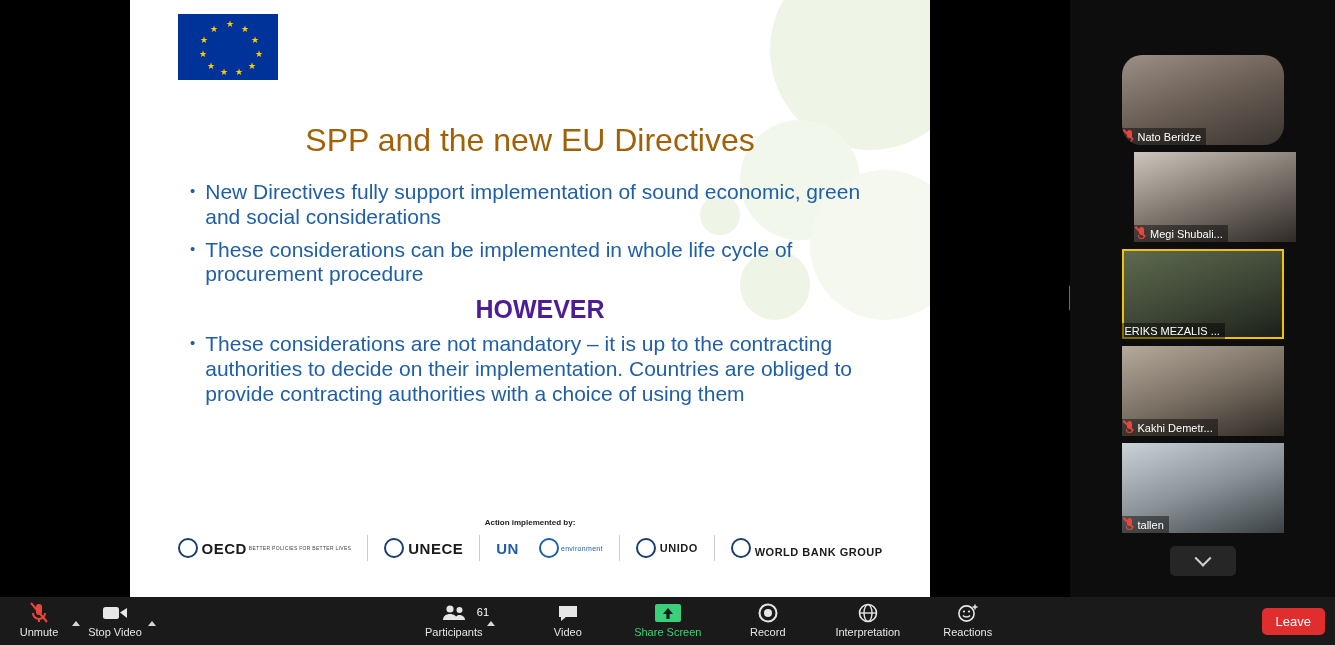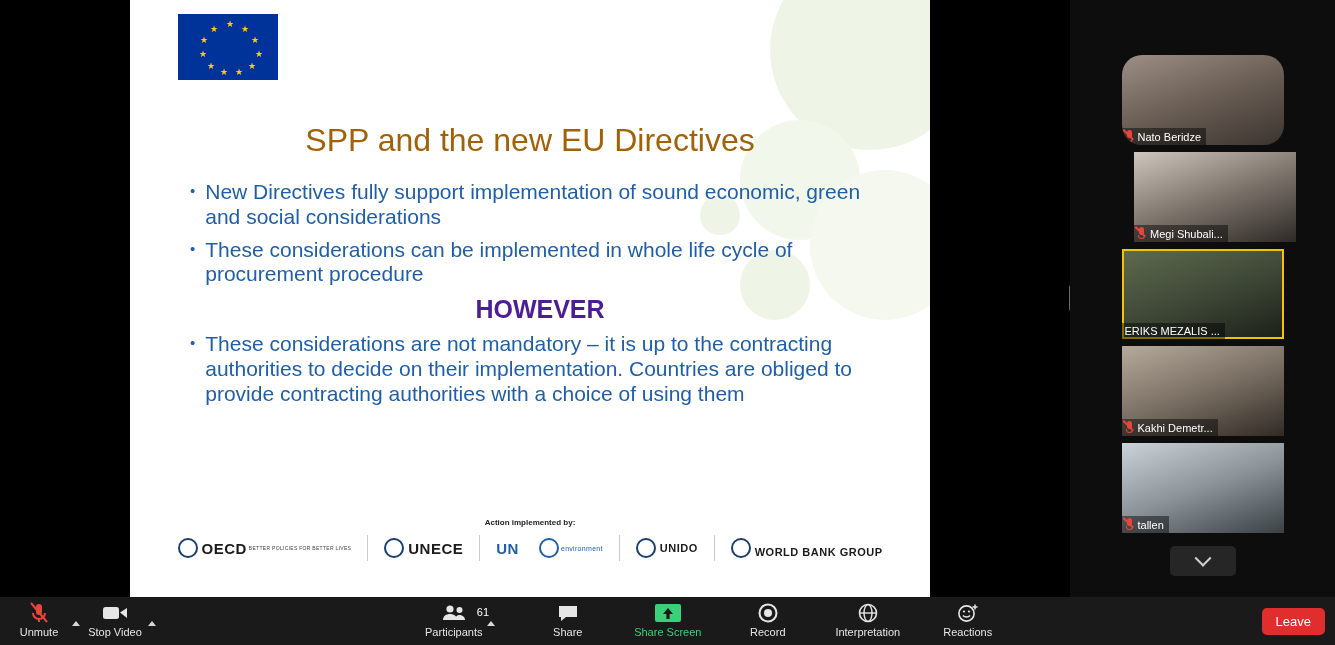--- a/index.html
+++ b/index.html
@@ -412,21 +412,21 @@
         </div>
         <div class="caret"></div>
       </div>
 
       <div class="tb-item">
         <div class="ico">
           <svg width="22" height="18" viewBox="0 0 22 18">
             <path d="M2 2h18v11H9l-5 4v-4H2z" fill="#e6e6e6"></path>
           </svg>
         </div>
-        <div class="lbl">Share</div>
+        <div class="lbl">Video</div>
       </div>
 
       <div class="tb-item green">
         <div class="ico">
           <svg width="28" height="20" viewBox="0 0 28 20">
             <rect x="1" y="1" width="26" height="18" rx="2" fill="#3ad07a"></rect>
             <path d="M14 5 L19 11 L15.6 11 L15.6 16 L12.4 16 L12.4 11 L9 11 Z" fill="#1a1a1a"></path>
           </svg>
         </div>
         <div class="lbl">Share Screen</div>

